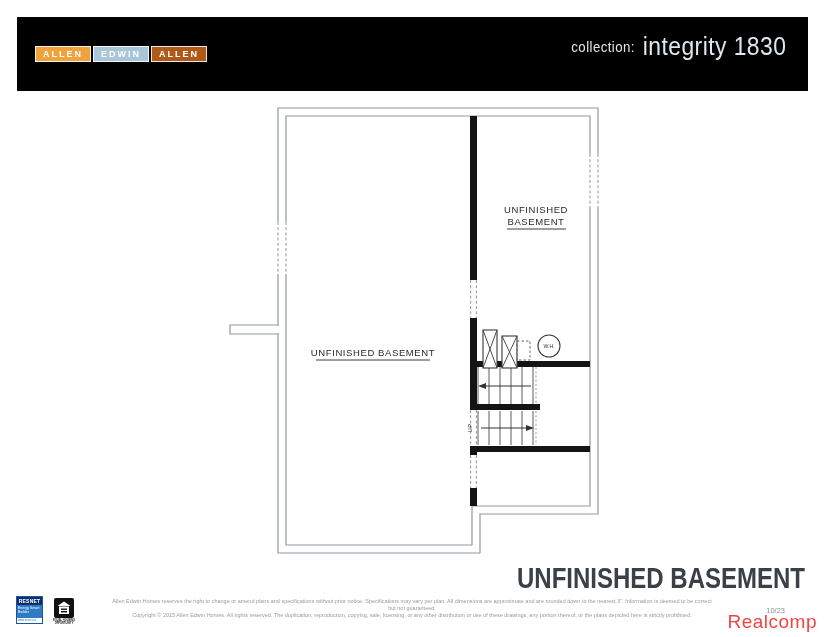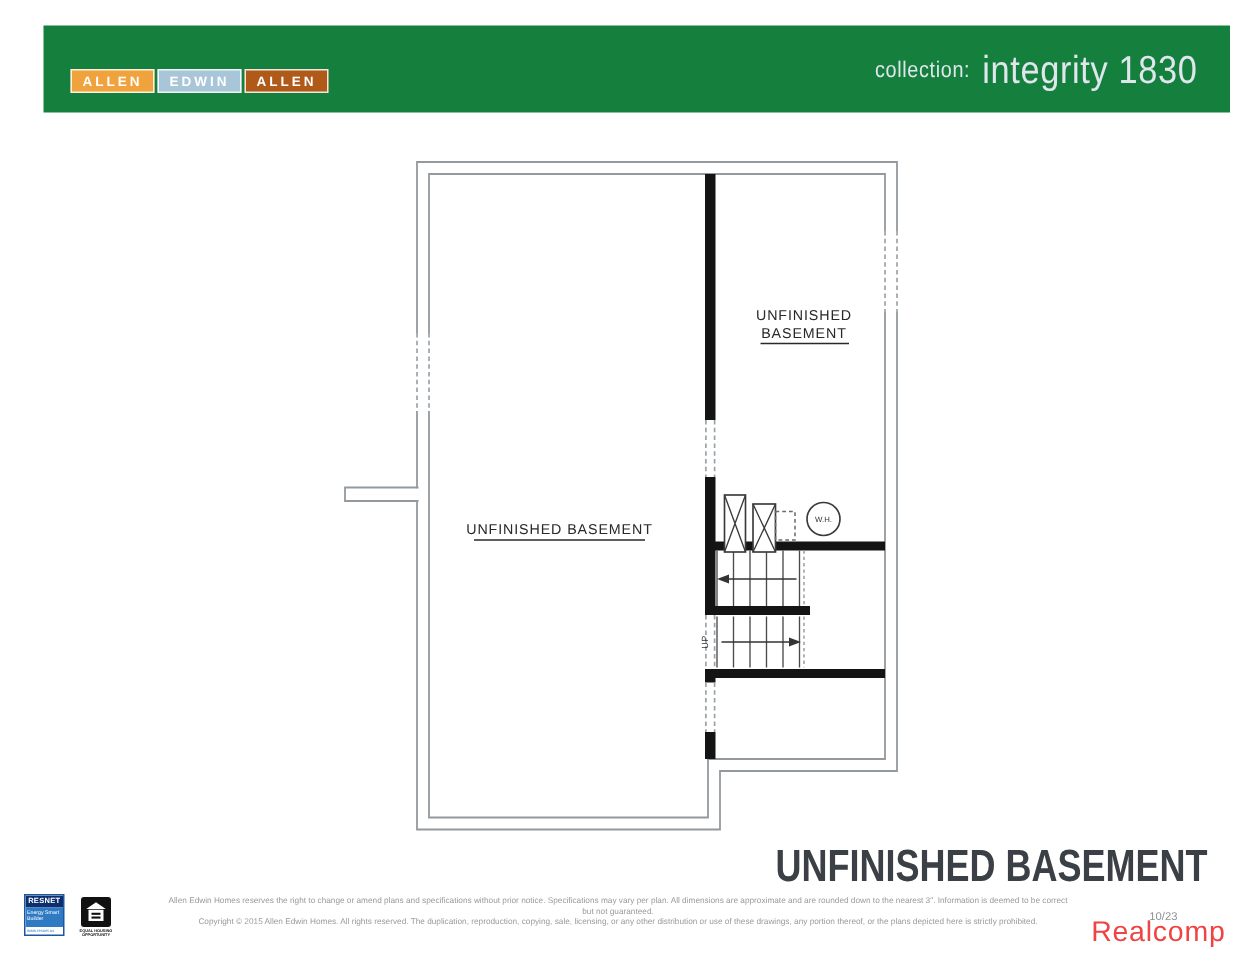--- a/index.html
+++ b/index.html
@@ -2,23 +2,22 @@
 <html><head>
 <meta charset="utf-8">
 <style>
   html,body{margin:0;padding:0;}
   body{
     width:825px;height:637px;position:relative;background:#ffffff;
     font-family:"Liberation Sans",sans-serif;overflow:hidden;
   }
   
   .header{
-    position:absolute;left:17px;top:17px;width:791px;height:58px;
-    background:#15803d;
-    margin-left:12px;
+    position:absolute;left:17px;top:17px;width:791px;height:74px;
+    background:#000000;
   }
   .logo{
     position:absolute;left:18px;top:29px;display:flex;gap:2px;
   }
   .logo .block{
     color:#ffffff;font-size:9px;font-weight:bold;letter-spacing:2px;
     padding:3px 7px 2px 7px;border:1px solid rgba(255,255,255,.85);
     line-height:9px;
   }
   .block-allen{background:#f0a23c;}

